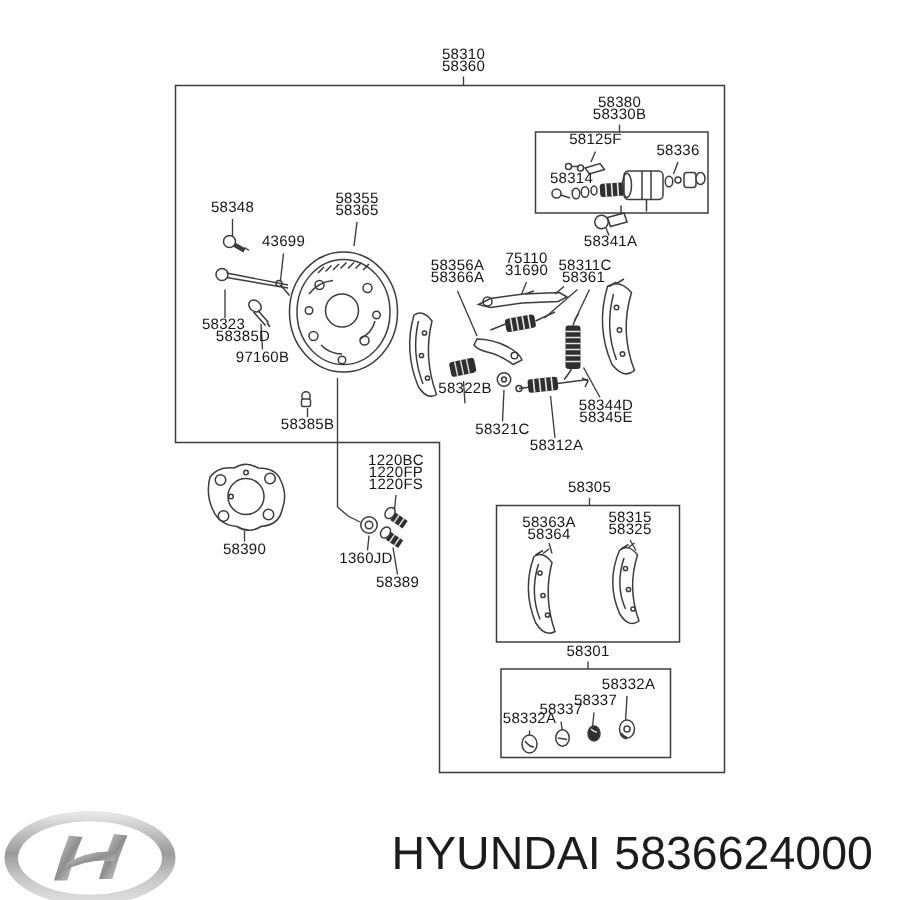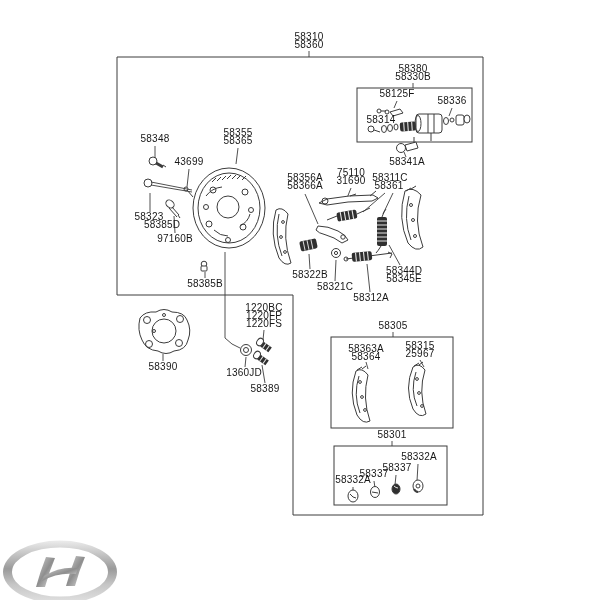--- a/index.html
+++ b/index.html
@@ -289,36 +289,40 @@
   <div class="pl" style="left:149px;top:212px">58323</div>
   <div class="pl" style="left:162px;top:220px">58385D</div>
   <div class="pl" style="left:175px;top:234px">97160B</div>
   <div class="pl" style="left:205px;top:279px">58385B</div>
   <div class="pl" style="left:305px;top:173px">58356A</div>
   <div class="pl" style="left:305px;top:181px">58366A</div>
   <div class="pl" style="left:351px;top:168px">75110</div>
   <div class="pl" style="left:351px;top:176px">31690</div>
   <div class="pl" style="left:390px;top:173px">58311C</div>
   <div class="pl" style="left:389px;top:181px">58361</div>
-  <div class="pl" style="left:310px;top:270px">58322B</div>
+  <div class="pl" style="left:310px;top:255px">58322B</div>
   <div class="pl" style="left:335px;top:282px">58321C</div>
   <div class="pl" style="left:371px;top:293px">58312A</div>
   <div class="pl" style="left:404px;top:266px">58344D</div>
   <div class="pl" style="left:404px;top:274px">58345E</div>
   <div class="pl" style="left:393px;top:321px">58305</div>
   <div class="pl" style="left:366px;top:344px">58363A</div>
   <div class="pl" style="left:366px;top:352px">58364</div>
   <div class="pl" style="left:420px;top:341px">58315</div>
-  <div class="pl" style="left:420px;top:349px">25967</div>
+  <div class="pl" style="left:420px;top:349px">58325</div>
   <div class="pl" style="left:392px;top:430px">58301</div>
   <div class="pl" style="left:353px;top:475px">58332A</div>
   <div class="pl" style="left:374px;top:469px">58337</div>
   <div class="pl" style="left:397px;top:463px">58337</div>
   <div class="pl" style="left:419px;top:452px">58332A</div>
   <div class="pl" style="left:264px;top:303px">1220BC</div>
   <div class="pl" style="left:264px;top:311px">1220FP</div>
   <div class="pl" style="left:264px;top:319px">1220FS</div>
   <div class="pl" style="left:244px;top:368px">1360JD</div>
   <div class="pl" style="left:265px;top:384px">58389</div>
   <div class="pl" style="left:163px;top:362px">58390</div>
 
+  <div class="footer-text">
+    <span>HYUNDAI</span>
+    <span>5836624000</span>
+  </div>
 
 </div>
 
 </body></html>

